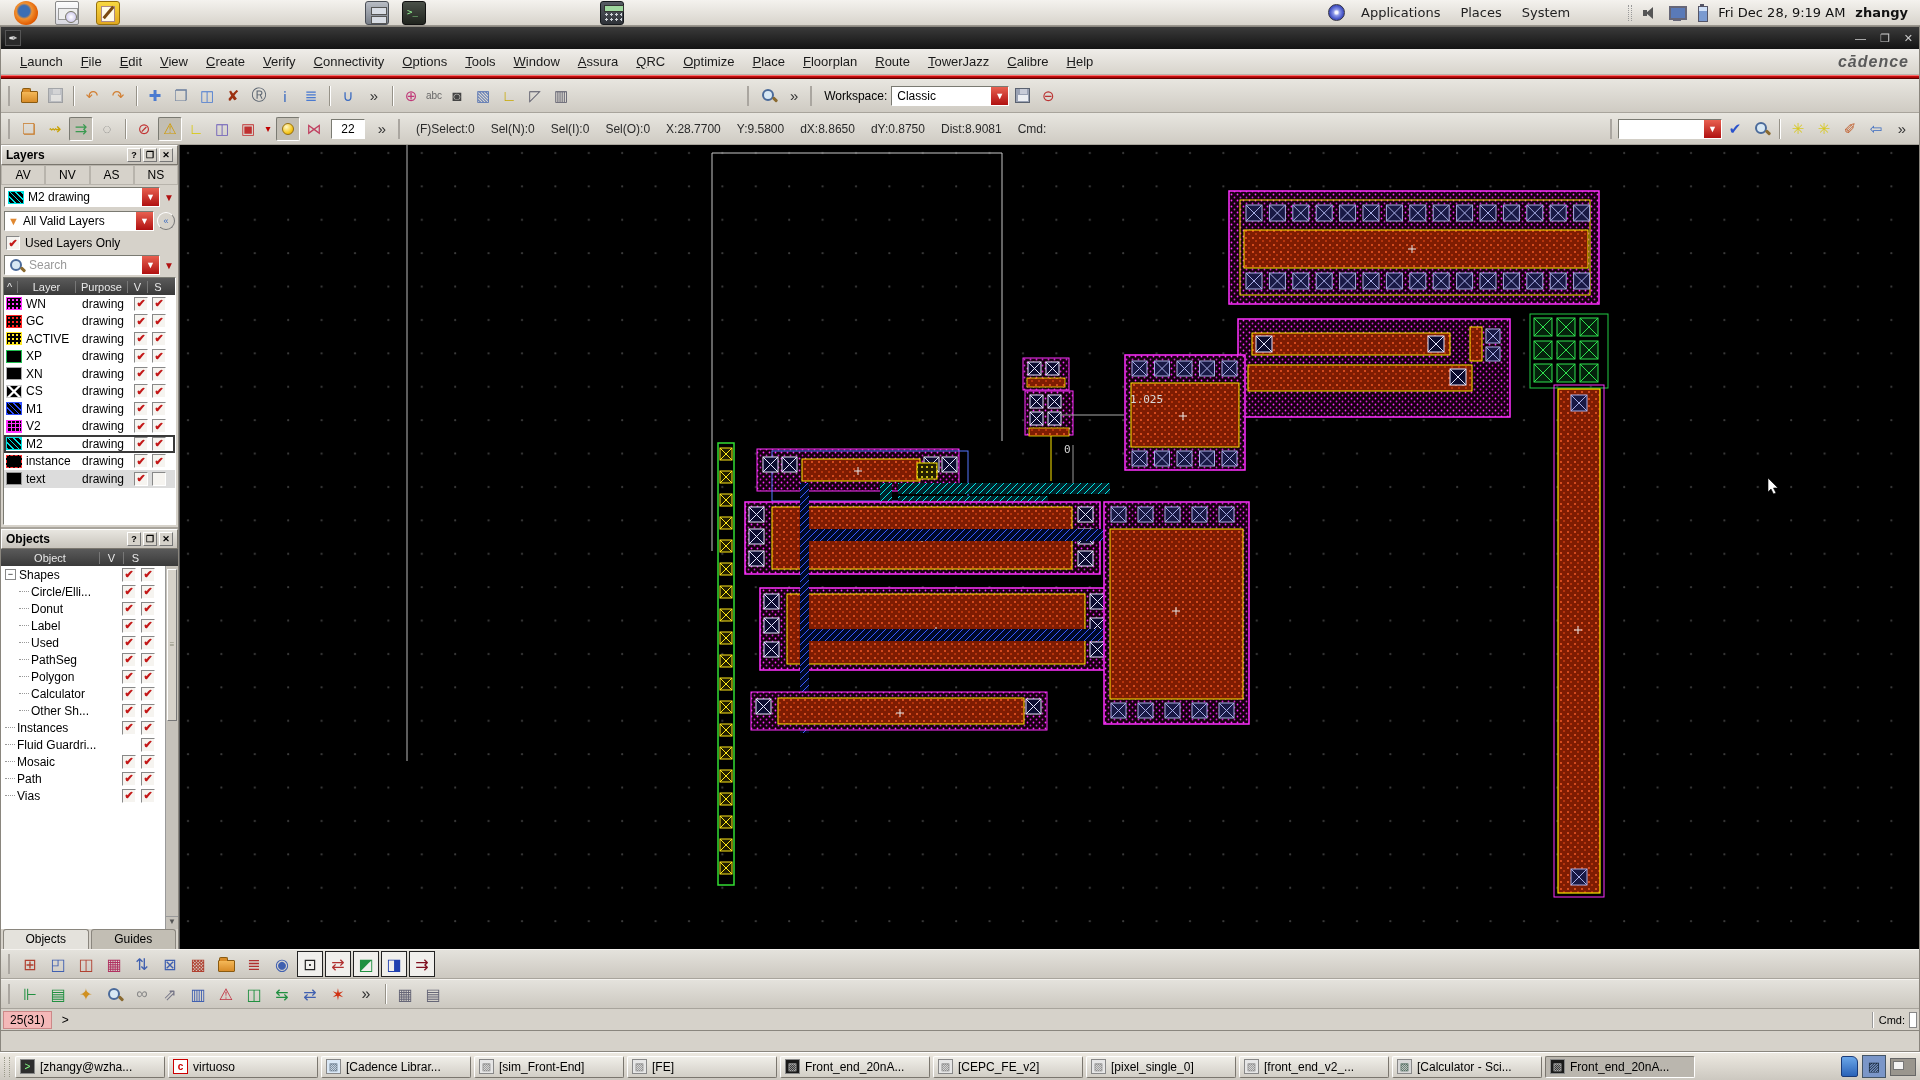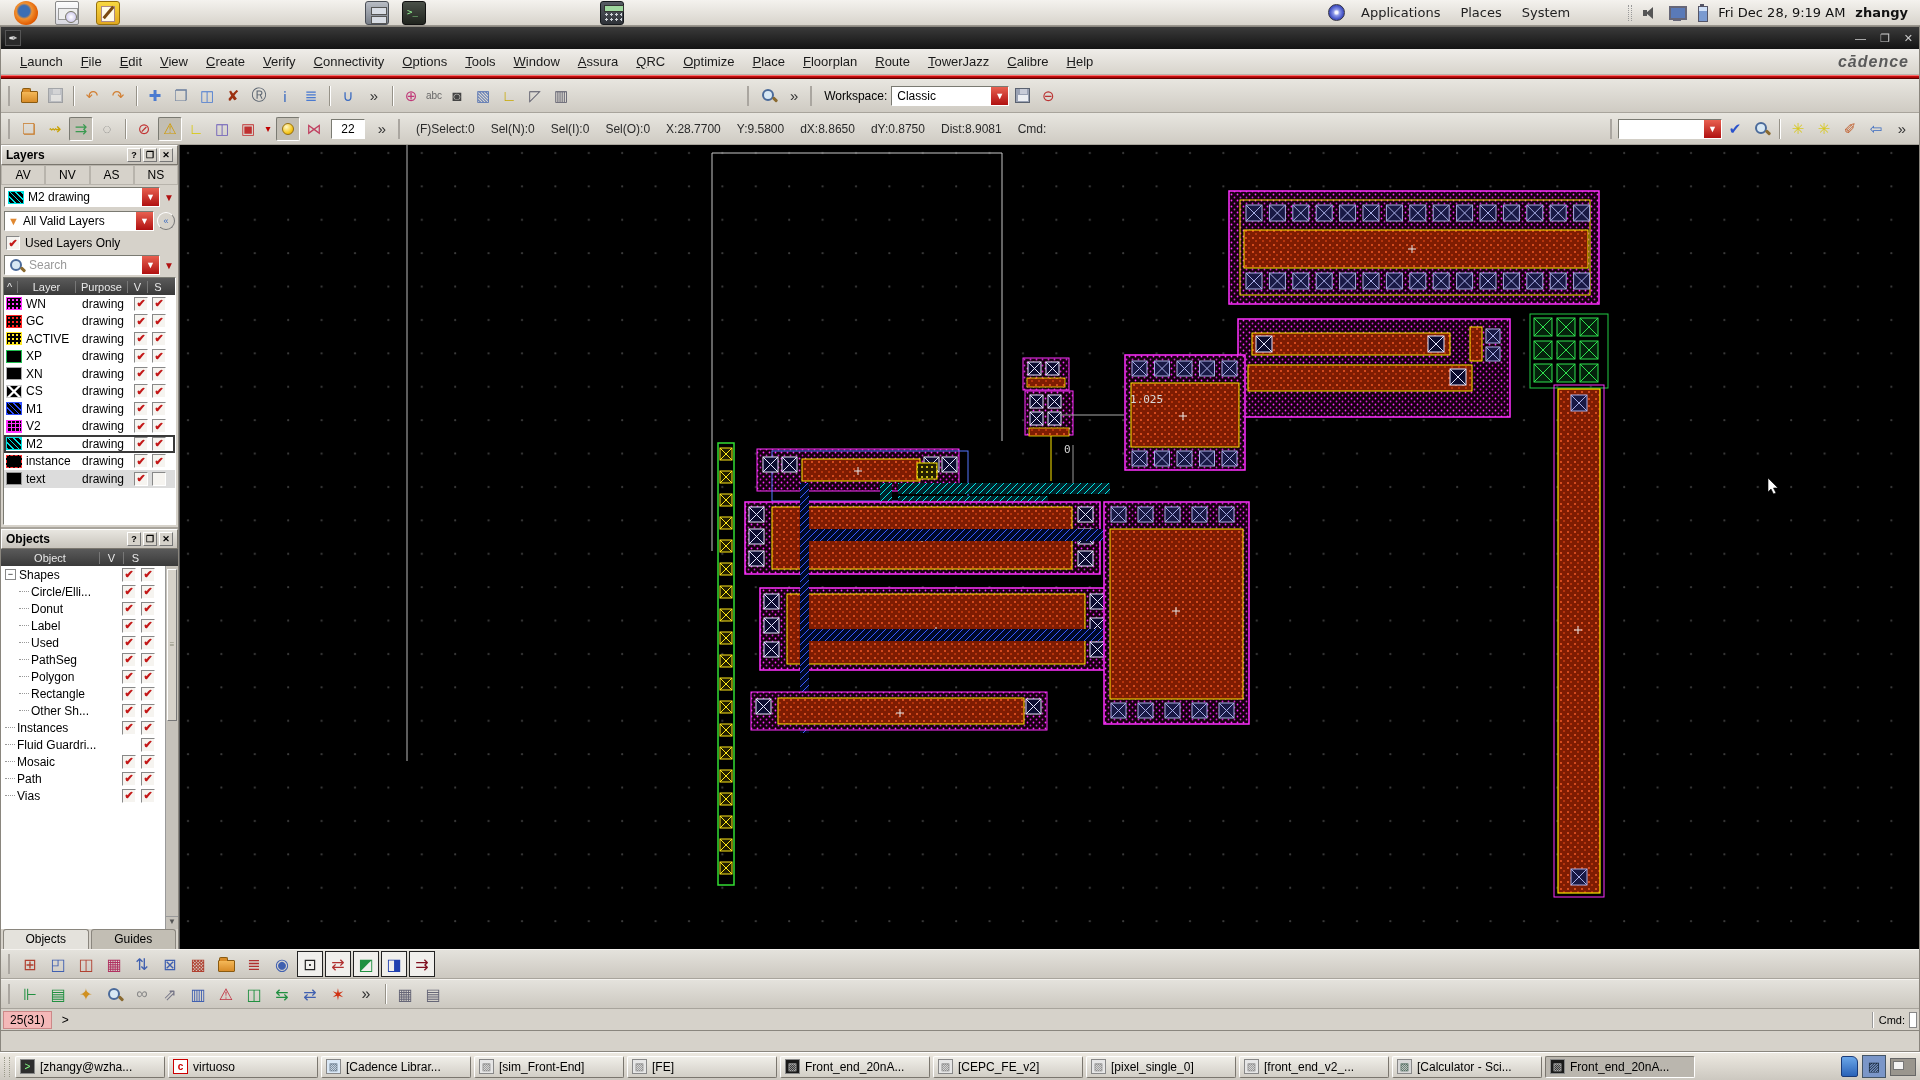--- a/index.html
+++ b/index.html
@@ -551,21 +551,21 @@
                 <div class="orow">
                   <span style="width: 14px; flex: 0 0 auto;"></span>
                   <span class="tree-dash"></span>
                   <span class="olabel">Polygon</span>
                   <span style="width: 24px; text-align: center; flex: 0 0 auto;"><span class="cb">✔</span></span>
                   <span style="width: 24px; flex: 0 0 auto;"><span class="cb">✔</span></span>
                 </div>
                 <div class="orow">
                   <span style="width: 14px; flex: 0 0 auto;"></span>
                   <span class="tree-dash"></span>
-                  <span class="olabel">Rectangle</span>
+                  <span class="olabel">Calculator</span>
                   <span style="width: 24px; text-align: center; flex: 0 0 auto;"><span class="cb">✔</span></span>
                   <span style="width: 24px; flex: 0 0 auto;"><span class="cb">✔</span></span>
                 </div>
                 <div class="orow">
                   <span style="width: 14px; flex: 0 0 auto;"></span>
                   <span class="tree-dash"></span>
                   <span class="olabel">Other Sh...</span>
                   <span style="width: 24px; text-align: center; flex: 0 0 auto;"><span class="cb">✔</span></span>
                   <span style="width: 24px; flex: 0 0 auto;"><span class="cb">✔</span></span>
                 </div>

